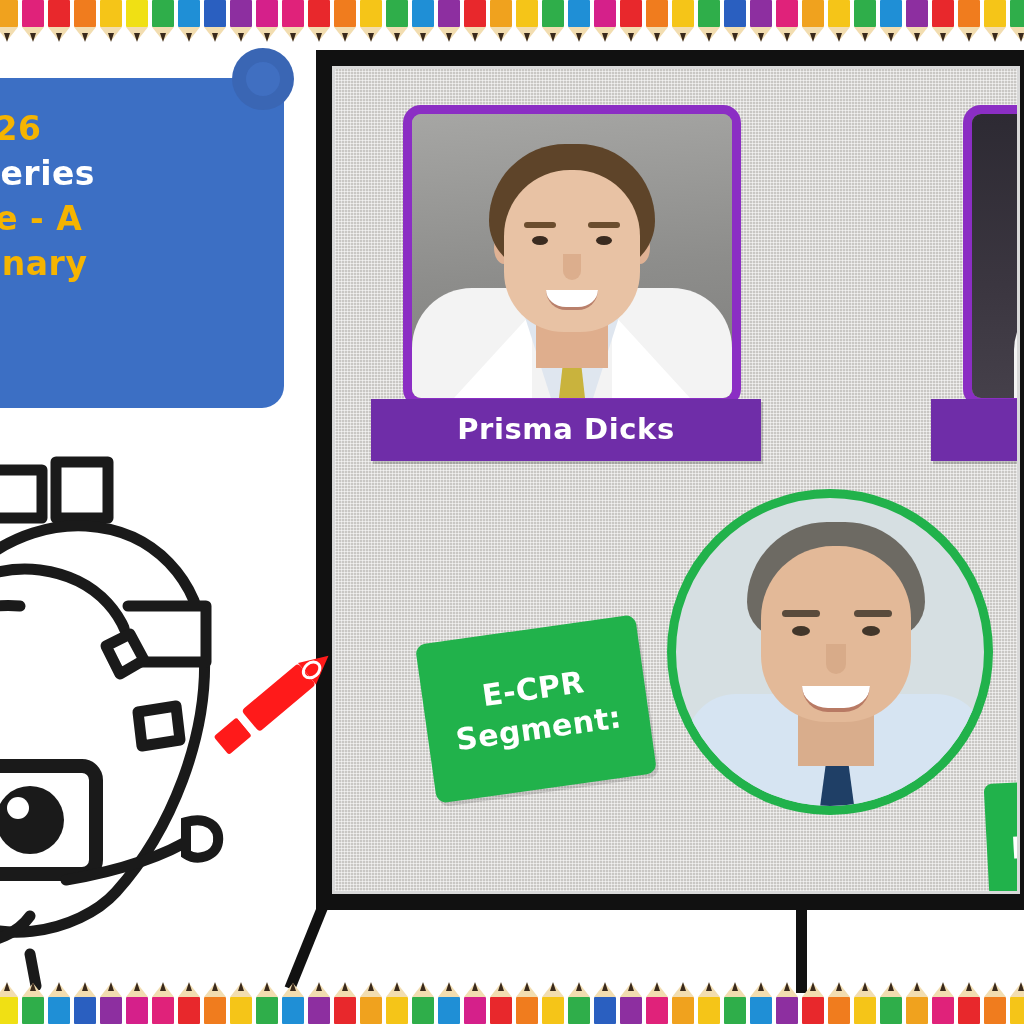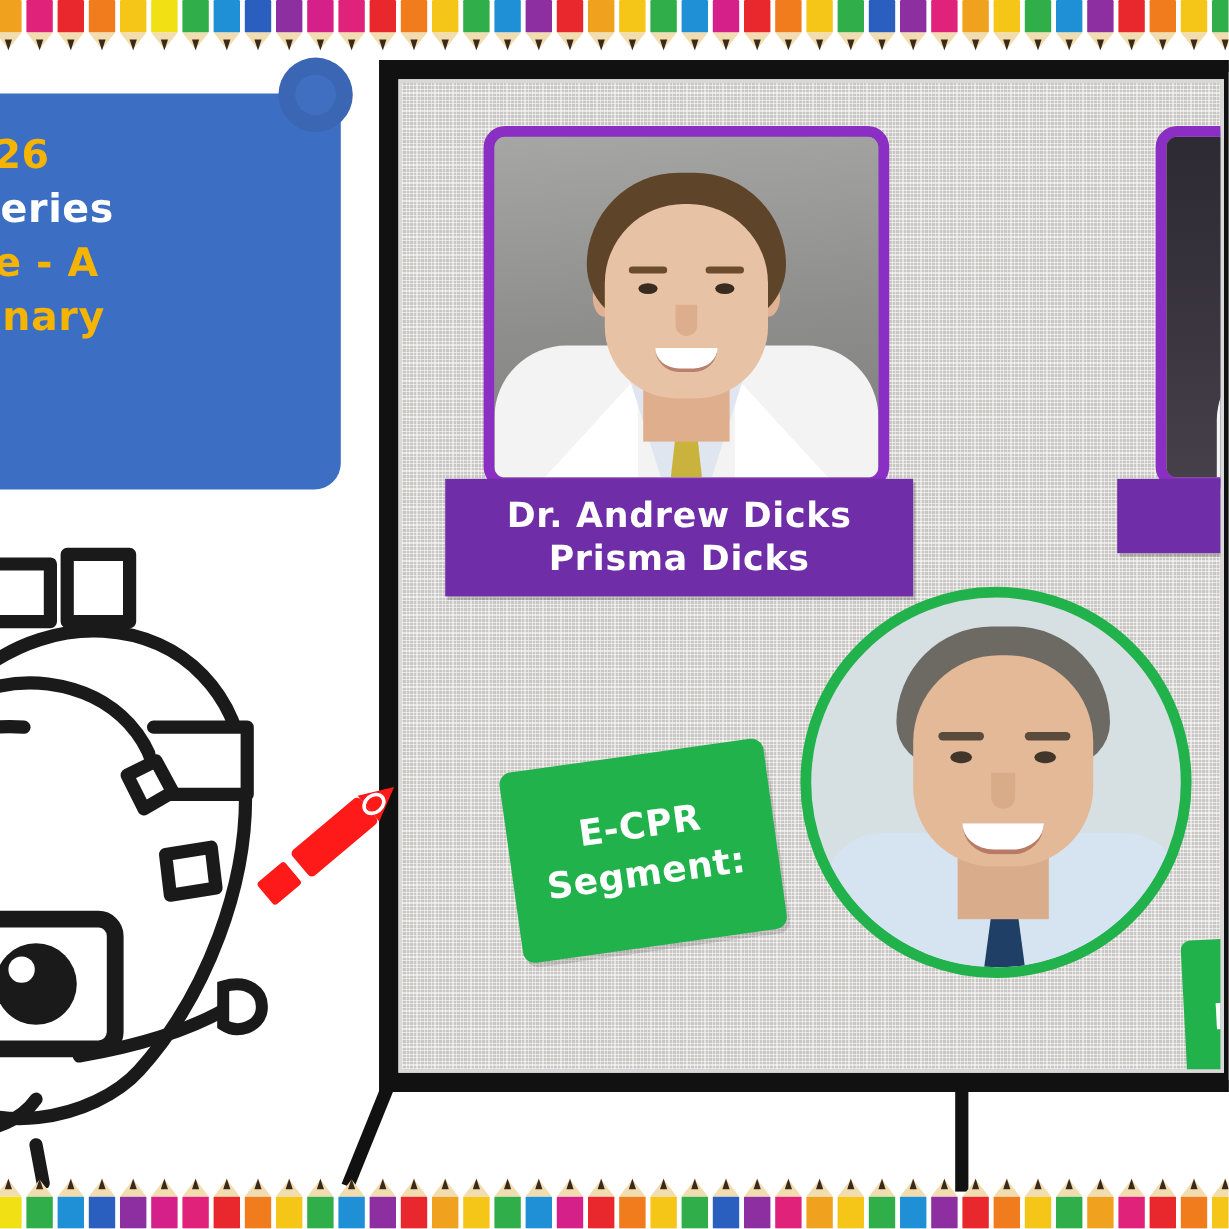--- a/index.html
+++ b/index.html
@@ -437,21 +437,20 @@
       </div>
 
       <div class="photo-frame" id="photo-right">
         <div class="portrait pB">
           <div class="coat"></div>
 
         </div>
       </div>
 
       <div class="nameplate" id="nameplate-left">
-        <div class="line">Dr. Andrew Dicks</div>
         <div class="line">Prisma Dicks</div>
       </div>
 
       <div class="nameplate" id="nameplate-right">
         <div class="line">Dr. T</div>
       </div>
 
       <div id="segment-card">
         <div class="line">E-CPR</div>
         <div class="line">Segment:</div>

